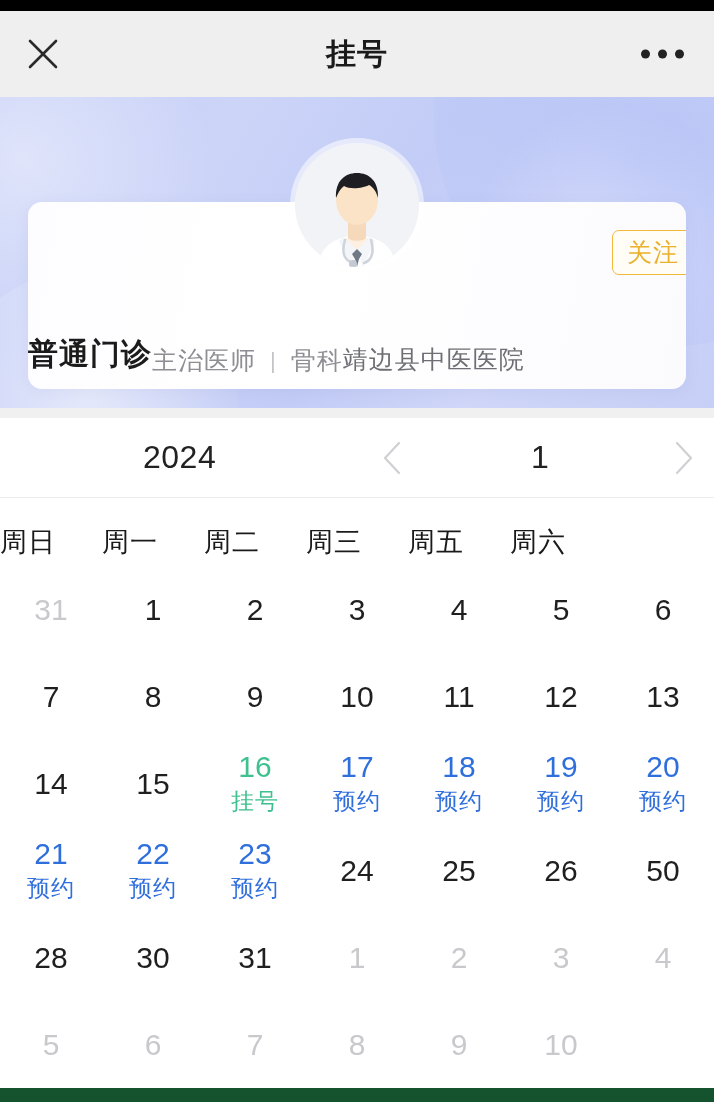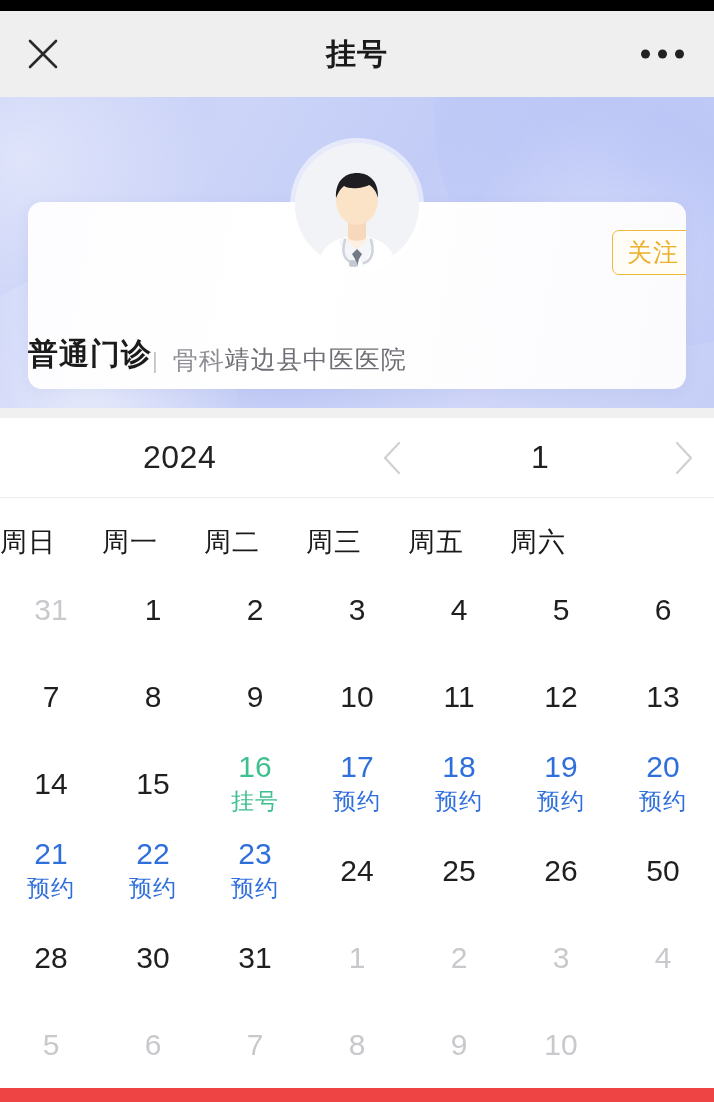--- a/index.html
+++ b/index.html
@@ -1,21 +1,21 @@
 <!DOCTYPE html>
 <html><head>
 <meta charset="utf-8">
 <style>
   * { margin:0; padding:0; box-sizing:border-box; }
   html, body {
     width:714px; height:1102px;
     font-family:"Liberation Sans","DejaVu Sans",sans-serif;
     background:#ffffff; overflow:hidden;
   }
-  .screen { position:relative; width:714px; height:1102px; background:#ef4444; }
+  .screen { position:relative; width:714px; height:1102px; background:#14532d; }
 
   
   .statusbar { height:11px; background:#000; width:100%; }
 
   
   .navbar {
     position:relative; height:86px; background:#efefef;
     display:flex; align-items:center; justify-content:center;
   }
   .nav-close {
@@ -159,20 +159,21 @@
   <div class="hero">
     <div class="hero-blob-a"></div>
     <div class="hero-blob-b"></div>
     <div class="hero-blob-c"></div>
     <div class="hero-blob-d"></div>
 
     <div class="doc-card">
       <div class="doc-card-inner">
         <div class="doc-name">普通门诊</div>
         <div class="doc-meta">
+          <span>主治医师</span>
           <span class="sep">|</span>
           <span>骨科</span>
         </div>
         <div class="doc-hospital">靖边县中医医院</div>
       </div>
       <div class="follow-btn">关注</div>
     </div>
 
     <div class="avatar-wrap">
       <svg class="avatar-svg" viewBox="0 0 124 124">

